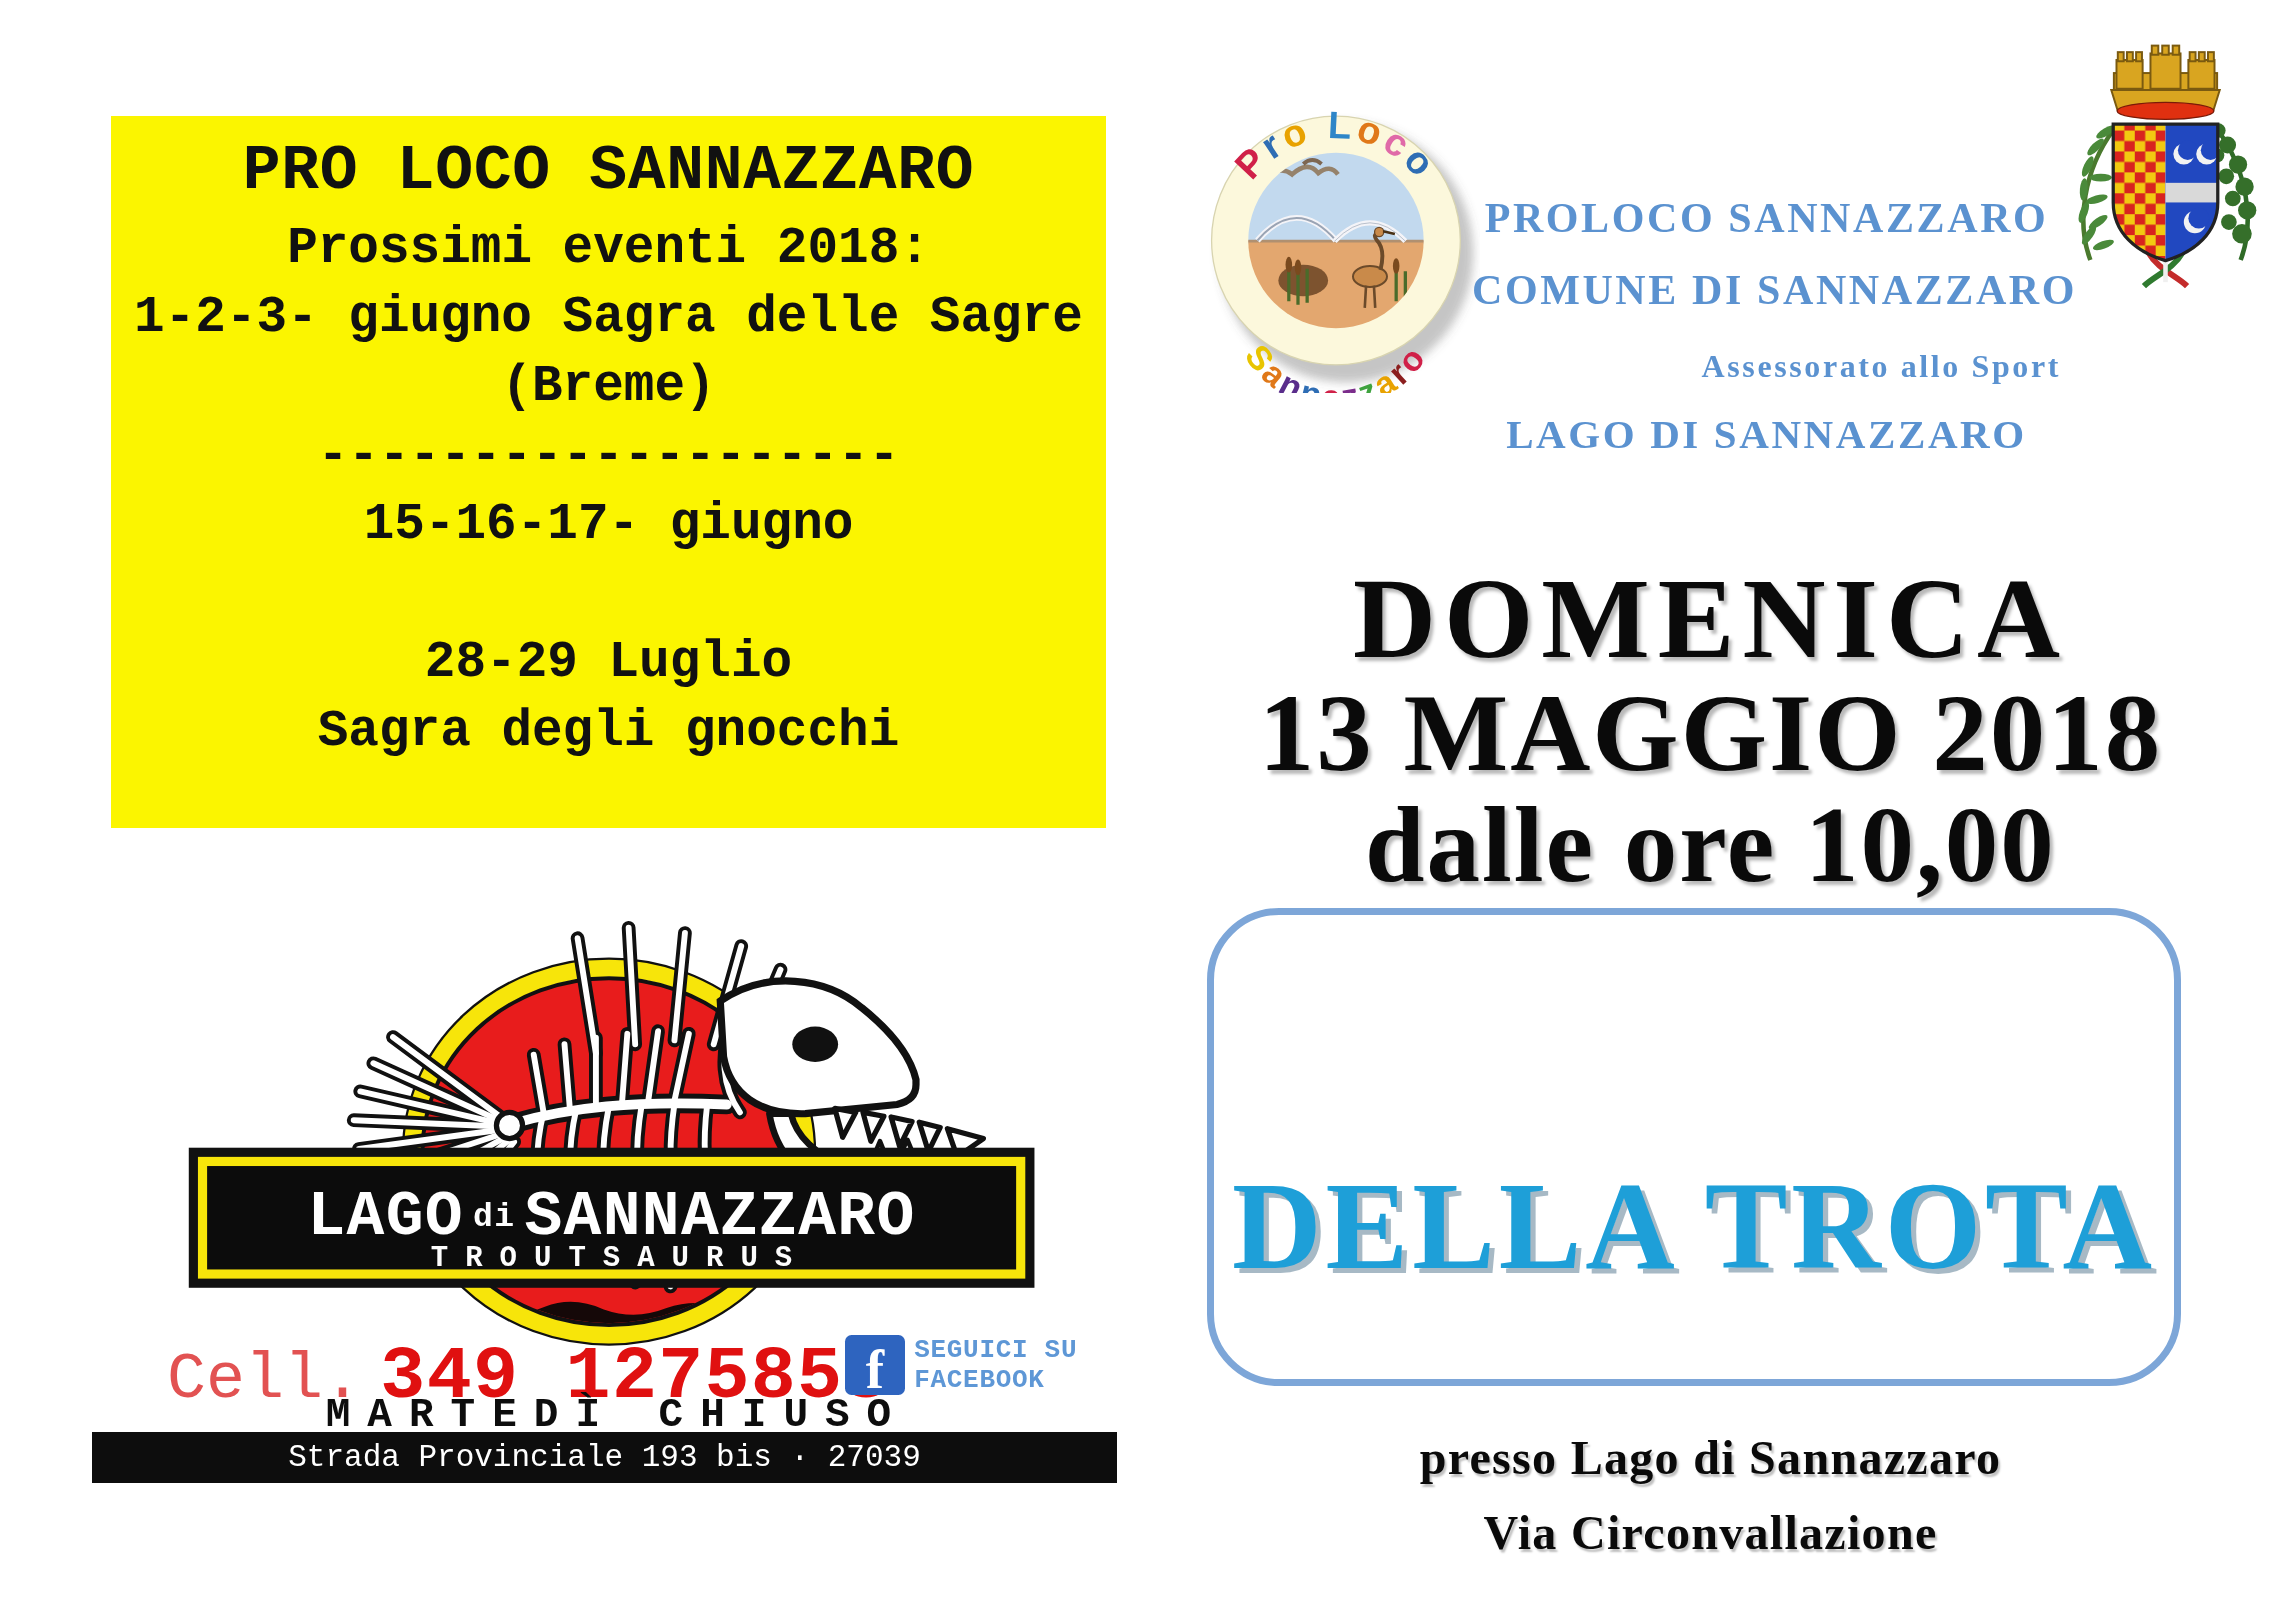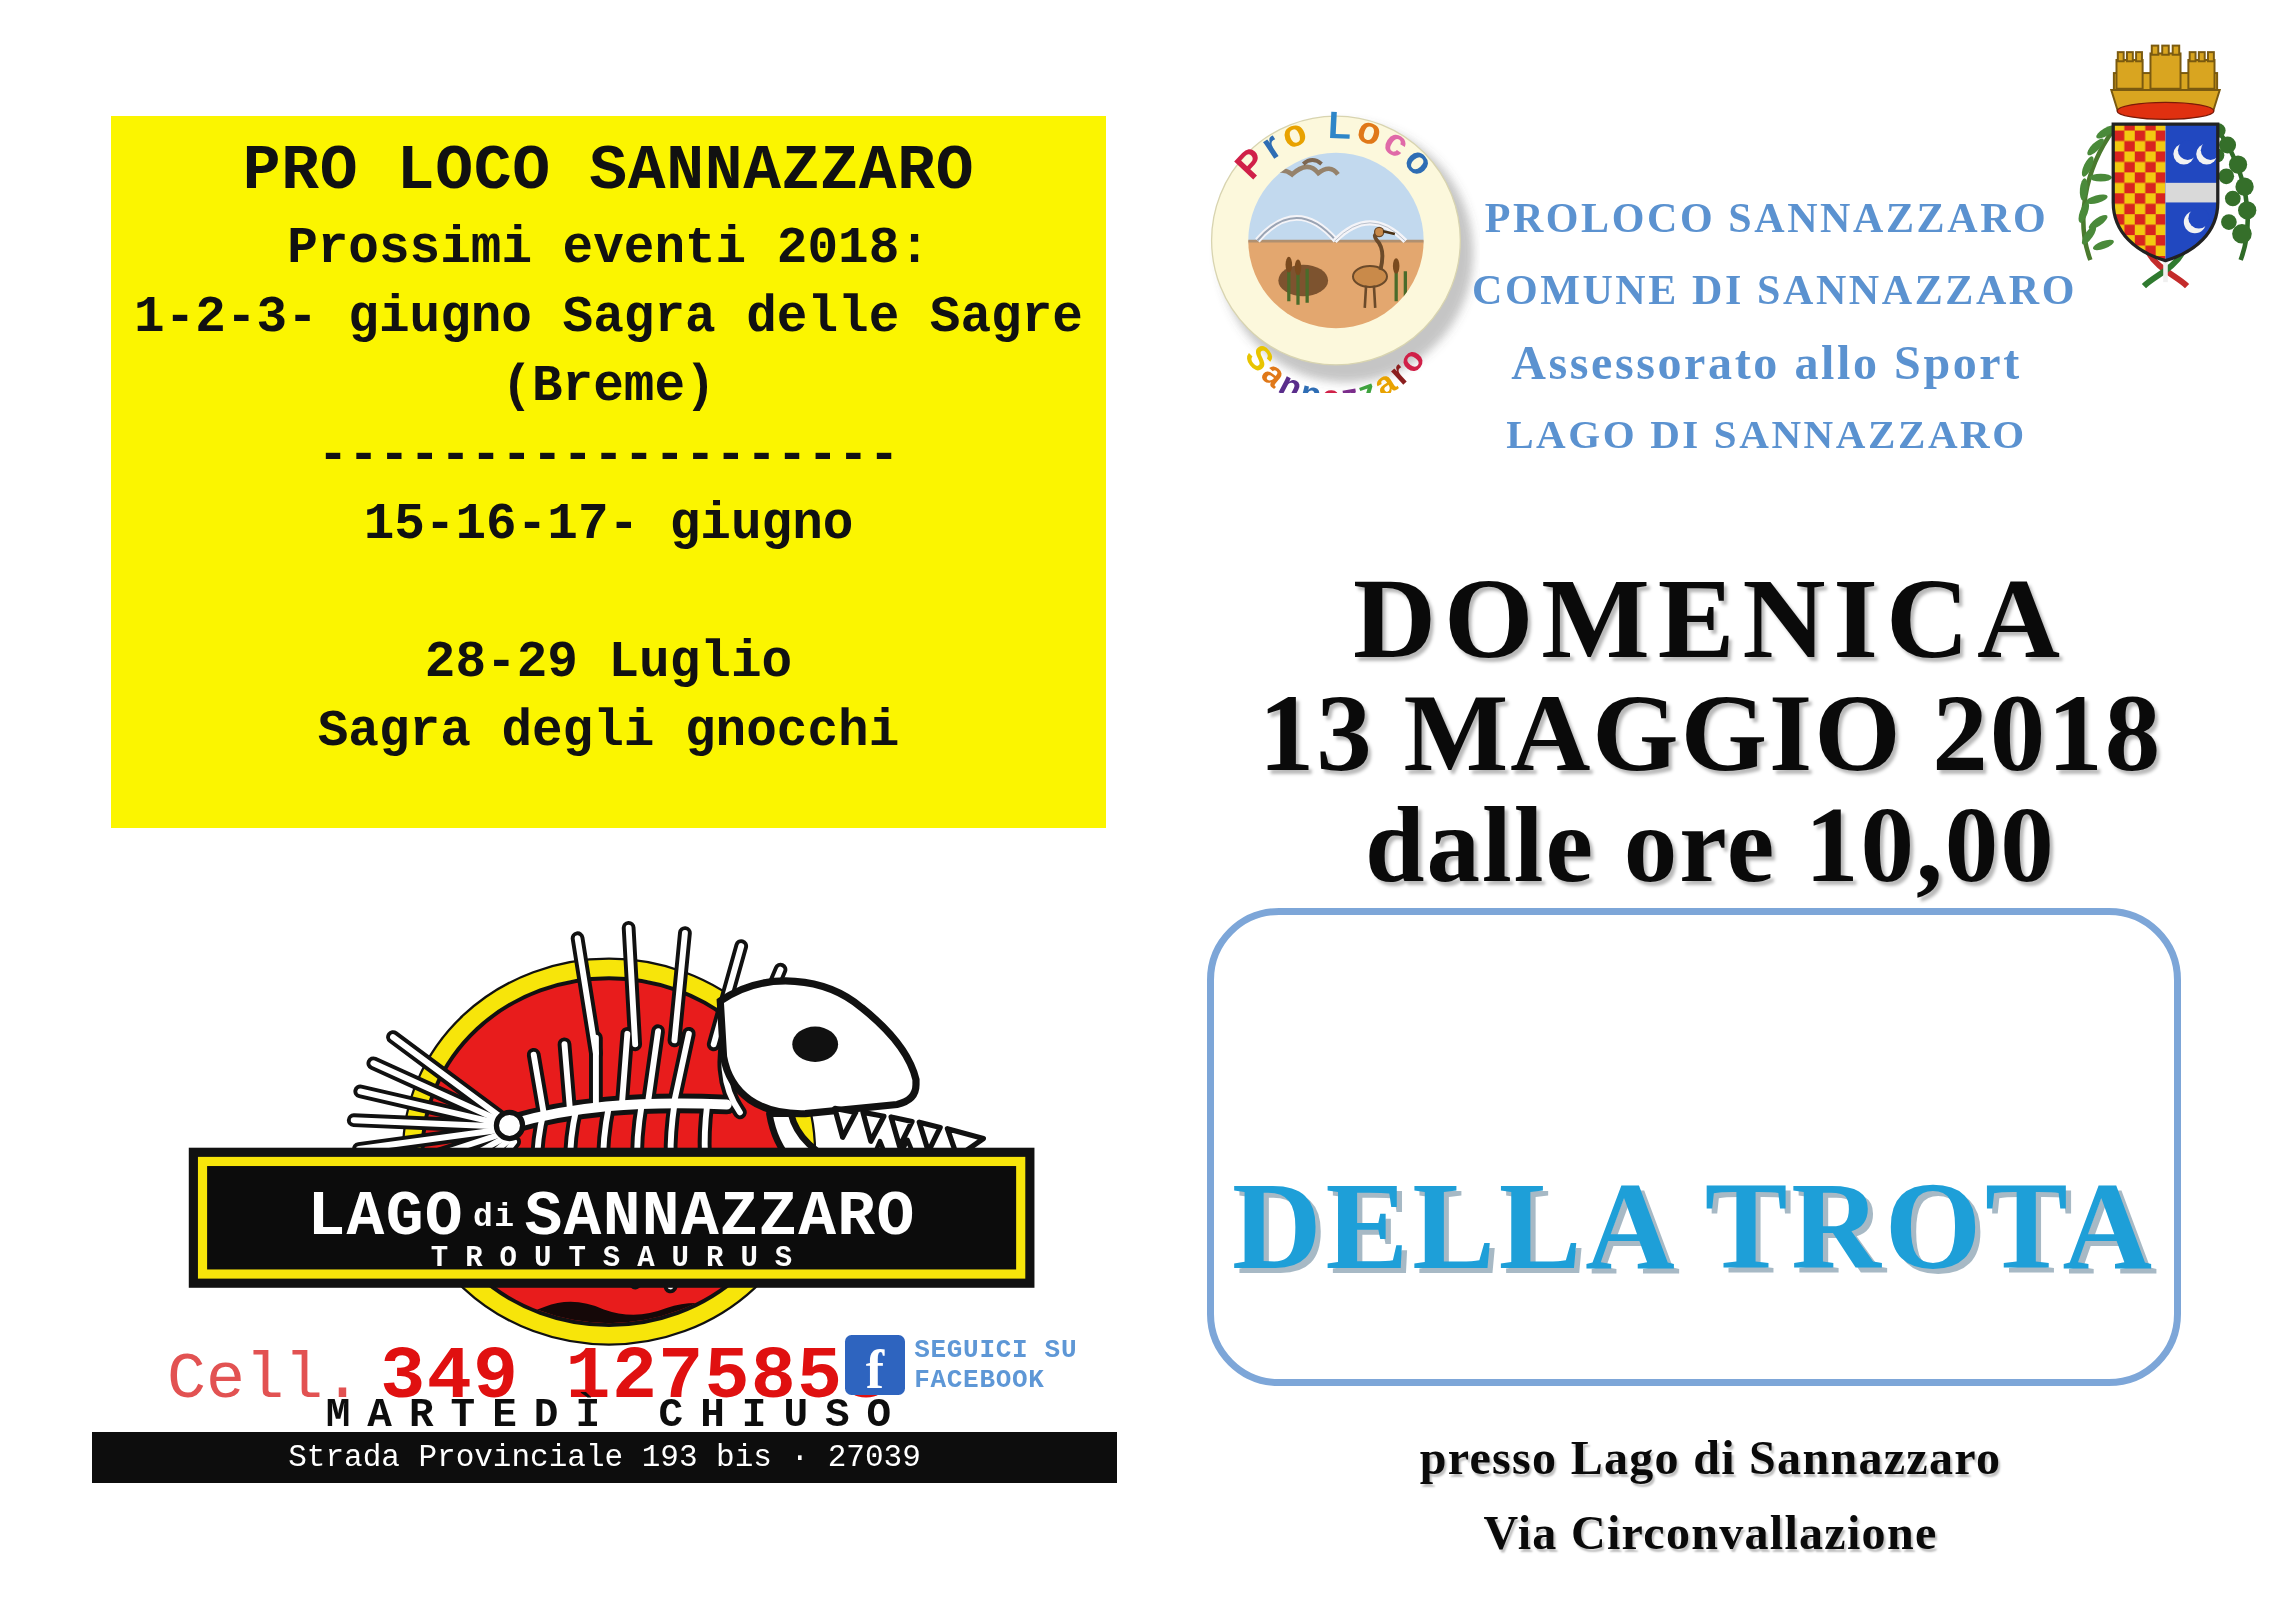--- a/index.html
+++ b/index.html
@@ -35,21 +35,21 @@
   .address-bar{left:92px;top:1432px;width:1025px;height:51px;background:#0d0d0d;color:#fff;
                display:flex;align-items:center;justify-content:center;font-size:31px;white-space:nowrap;}
   .address-bar .bold{font-weight:700;}
 
   
   .proloco-svg{left:1205px;top:105px;}
   .org-line{left:1472px;width:589px;text-align:center;color:#5B92D0;font-weight:700;
             font-family:"Liberation Serif",serif;letter-spacing:2.6px;white-space:nowrap;}
   .org1{top:194px;font-size:42px;}
   .org2{top:266px;font-size:42px;}
-  .org3{top:335px;font-size:48px;}
+  .org3{top:348px;font-size:32px;text-align:right;}
   .org4{top:410px;font-size:41px;}
   .crest-svg{left:2051px;top:26px;}
 
   .date-line{left:1197px;width:1027px;text-align:center;color:#0a0a0a;font-weight:700;
              font-family:"Liberation Serif",serif;white-space:nowrap;
              text-shadow:3.3px 3.9px 3.3px rgba(0,0,0,0.28);}
   .date1{top:553px;font-size:115px;letter-spacing:7.9px;}
   .date2{top:669px;font-size:111px;letter-spacing:2px;}
   .date3{top:784px;font-size:107px;letter-spacing:2px;}
 

